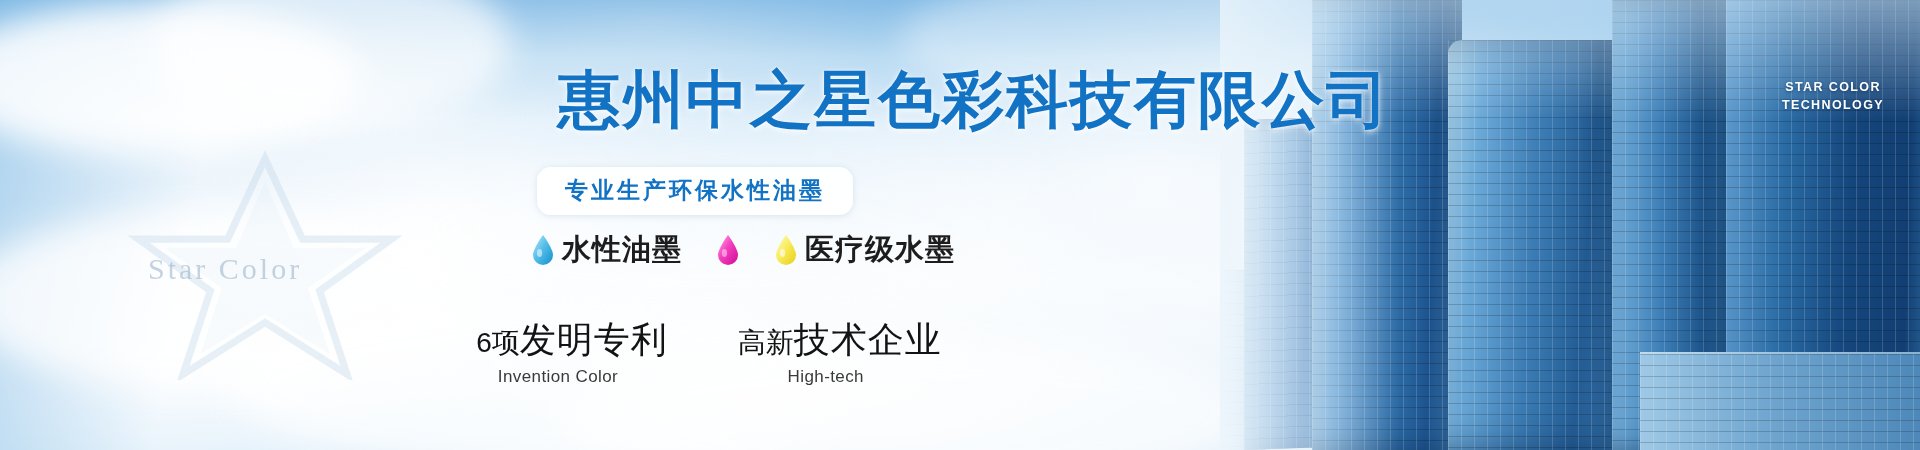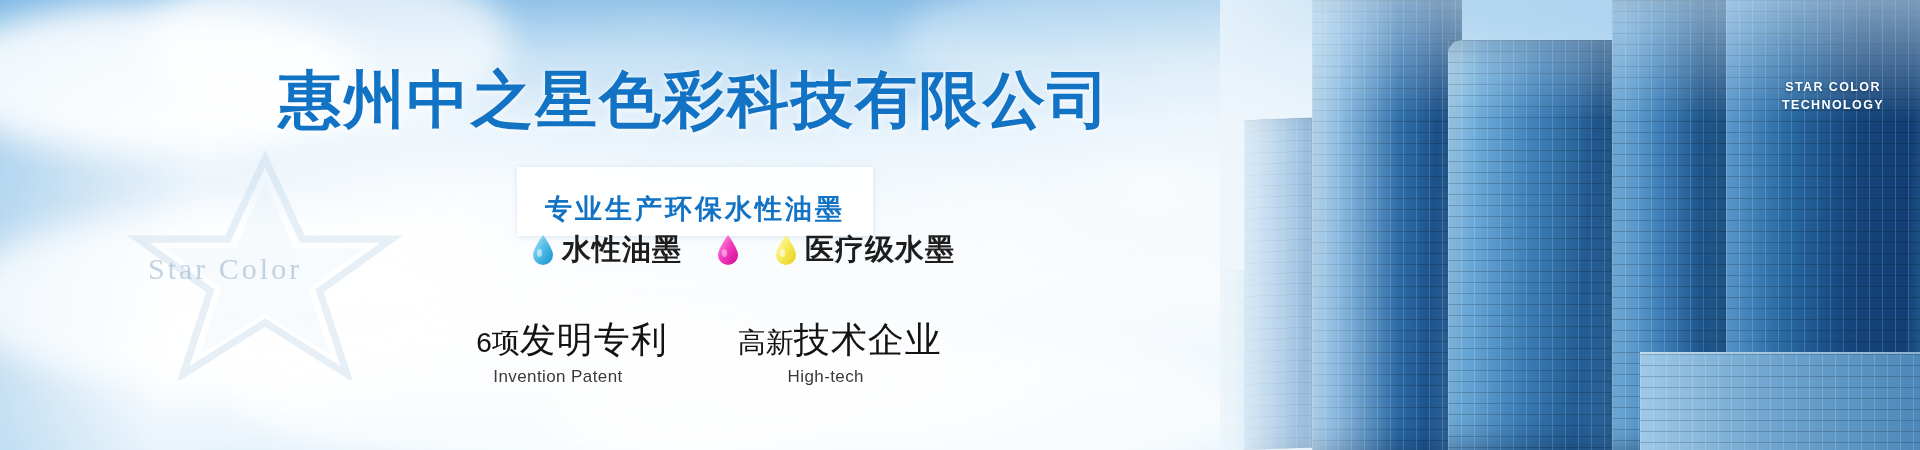--- a/index.html
+++ b/index.html
@@ -190,42 +190,42 @@
     top: 0;
     width: 1390px;
     height: 450px;
   }
 
   .company-title {
     position: absolute;
     left: 0;
     top: 58px;
     width: 1390px;
-    text-align: center;
+    text-align: right;
     font-size: 62px;
     font-weight: bold;
     color: #1272c4;
     letter-spacing: 2px;
     white-space: nowrap;
     text-shadow: 0 2px 6px rgba(255,255,255,0.85), 0 0 2px rgba(255,255,255,0.9);
   }
 
   .subtitle-wrap {
     position: absolute;
     left: 0;
     top: 167px;
     width: 1390px;
     text-align: center;
   }
   .subtitle-pill {
     display: inline-block;
     background: rgba(255,255,255,0.92);
-    border-radius: 0;
-    padding: 24px 28px 9px 28px;
-    font-size: 27px;
+    border-radius: 14px;
+    padding: 8px 28px 9px 28px;
+    font-size: 23px;
     font-weight: bold;
     color: #1272c4;
     letter-spacing: 3px;
     white-space: nowrap;
     box-shadow: 0 1px 6px rgba(120,165,200,0.25);
   }
 
   .features {
     position: absolute;
     left: 0;
@@ -407,21 +407,21 @@
         </span>
         <span class="feature-label">医疗级水墨</span>
       </div>
 
     </div>
 
     <div class="badges">
 
       <div class="badge">
         <div class="badge-line"><span class="badge-big">6项</span><span class="badge-small">发明专利</span></div>
-        <div class="badge-en">Invention Patent</div>
+        <div class="badge-en">Invention Color</div>
       </div>
 
       <div class="badge">
         <div class="badge-line"><span class="badge-big">高新</span><span class="badge-small">技术企业</span></div>
         <div class="badge-en">High-tech</div>
       </div>
 
     </div>
 
   </div>

